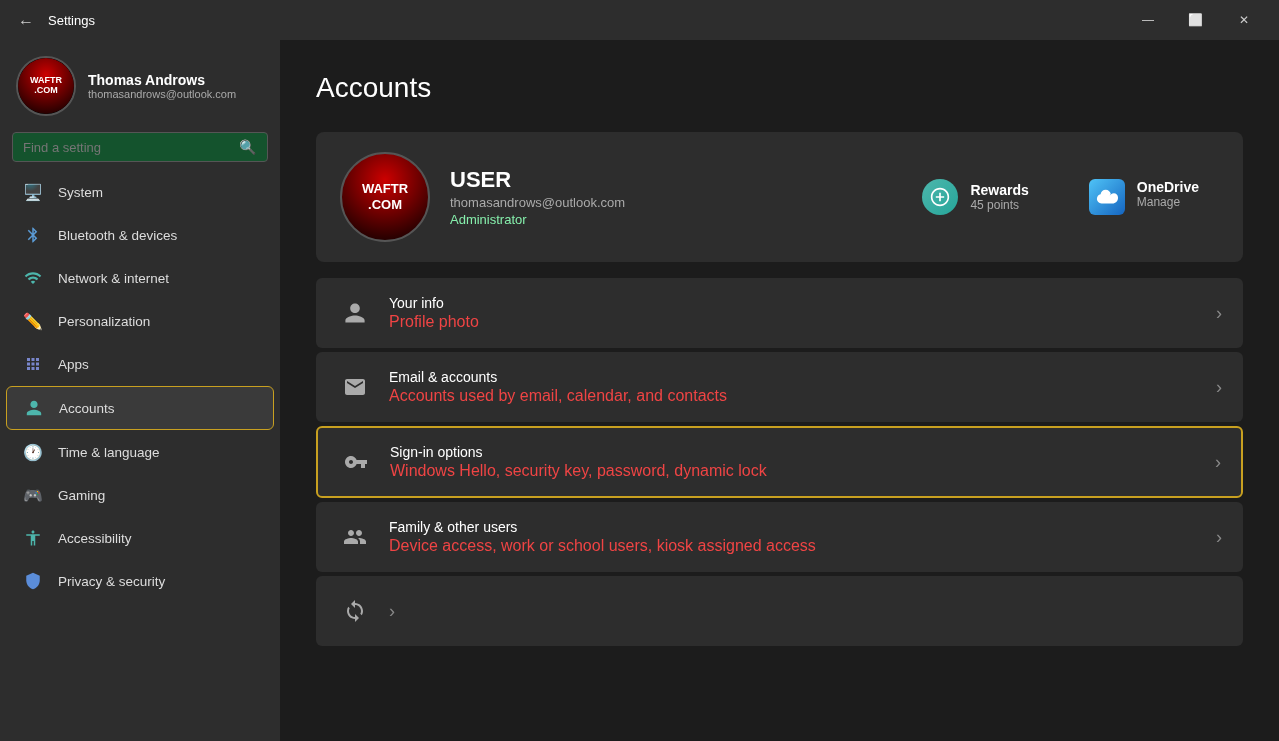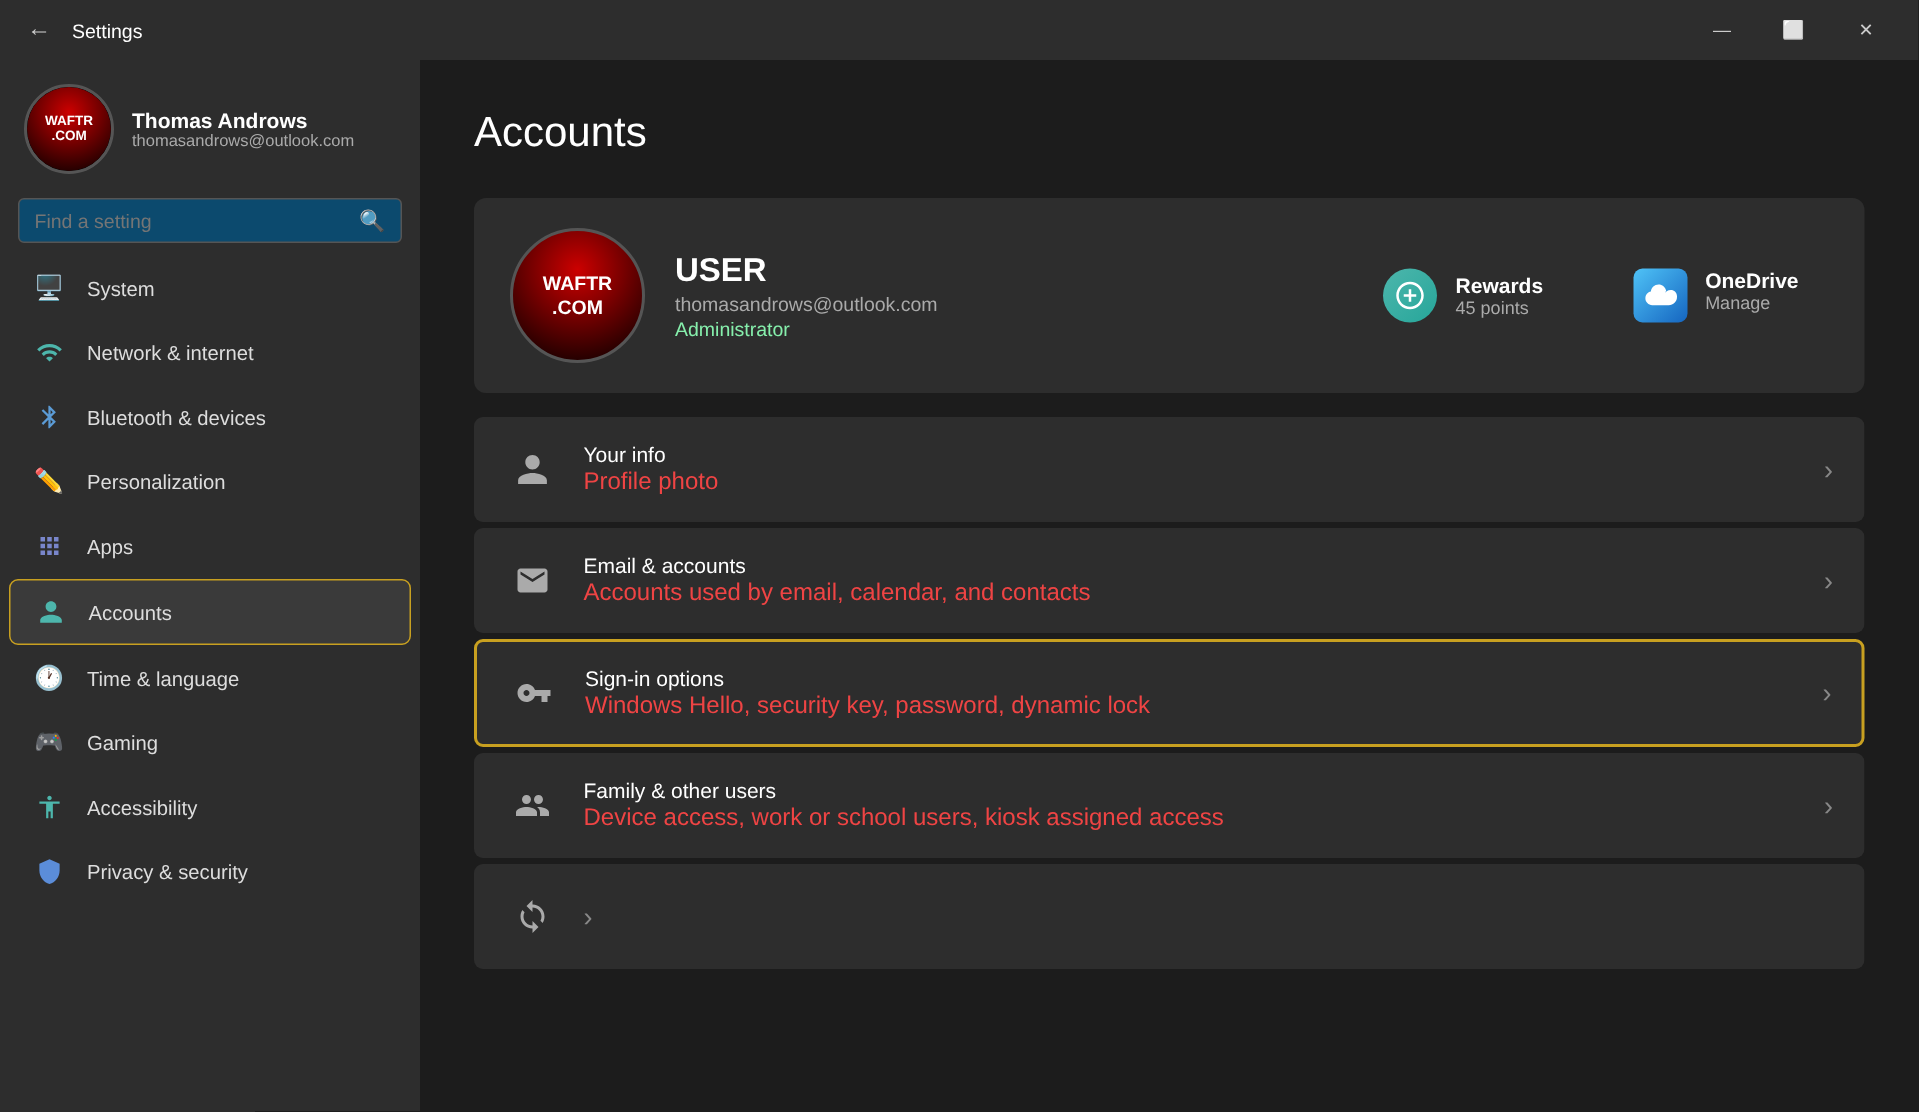--- a/index.html
+++ b/index.html
@@ -106,21 +106,21 @@
     }
     .profile-info { display: flex; flex-direction: column; }
     .profile-name { font-size: 14px; font-weight: 600; color: #fff; }
     .profile-email { font-size: 11px; color: #aaa; }
     .search-container {
       padding: 4px 12px 8px;
     }
     .search-box {
       display: flex;
       align-items: center;
-      background: #0c4a6e;
+      background: #14532d;
       border-radius: 4px;
       padding: 6px 10px;
       gap: 8px;
       border: 1px solid #555;
     }
     .search-box input {
       background: transparent;
       border: none;
       outline: none;
       color: #ccc;
@@ -315,35 +315,35 @@
     </div>
 
     <nav>
 
       <div class="nav-item">
         <span class="nav-icon system">🖥️</span>
         <span>System</span>
       </div>
 
       <div class="nav-item">
+        <span class="nav-icon bluetooth">
+          <svg width="18" height="18" viewBox="0 0 24 24" fill="#5b9bd5">
+            <path d="M17.71 7.71L12 2h-1v7.59L6.41 5 5 6.41 10.59 12 5 17.59 6.41 19 11 14.41V22h1l5.71-5.71-4.3-4.29 4.3-4.29zM13 5.83l1.88 1.88L13 9.59V5.83zm1.88 10.46L13 18.17v-3.76l1.88 1.88z"></path>
+          </svg>
+        </span>
+        <span>Bluetooth &amp; devices</span>
+      </div>
+
+      <div class="nav-item">
         <span class="nav-icon network">
           <svg width="18" height="18" viewBox="0 0 24 24" fill="#4db6ac">
             <path d="M1 9l2 2c4.97-4.97 13.03-4.97 18 0l2-2C16.93 2.93 7.08 2.93 1 9zm8 8l3 3 3-3c-1.65-1.66-4.34-1.66-6 0zm-4-4l2 2c2.76-2.76 7.24-2.76 10 0l2-2C15.14 9.14 8.87 9.14 5 13z"></path>
           </svg>
         </span>
         <span>Network &amp; internet</span>
-      </div>
-
-      <div class="nav-item">
-        <span class="nav-icon bluetooth">
-          <svg width="18" height="18" viewBox="0 0 24 24" fill="#5b9bd5">
-            <path d="M17.71 7.71L12 2h-1v7.59L6.41 5 5 6.41 10.59 12 5 17.59 6.41 19 11 14.41V22h1l5.71-5.71-4.3-4.29 4.3-4.29zM13 5.83l1.88 1.88L13 9.59V5.83zm1.88 10.46L13 18.17v-3.76l1.88 1.88z"></path>
-          </svg>
-        </span>
-        <span>Bluetooth &amp; devices</span>
       </div>
 
       <div class="nav-item">
         <span class="nav-icon personalization">✏️</span>
         <span>Personalization</span>
       </div>
 
       <div class="nav-item">
         <span class="nav-icon apps">
           <svg width="18" height="18" viewBox="0 0 24 24" fill="#7986cb">

